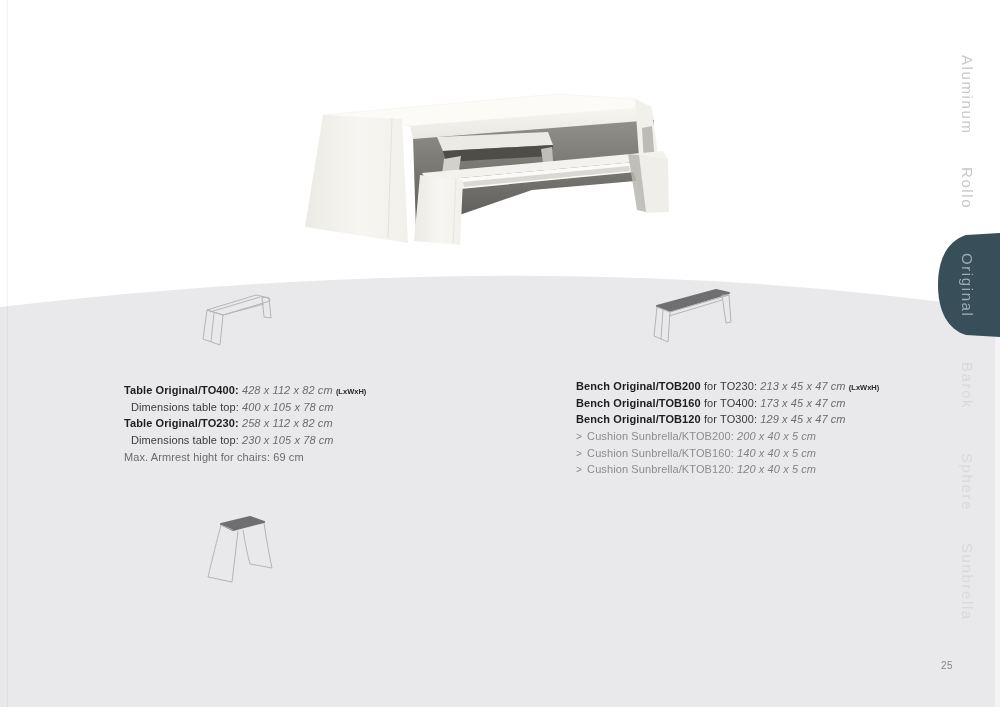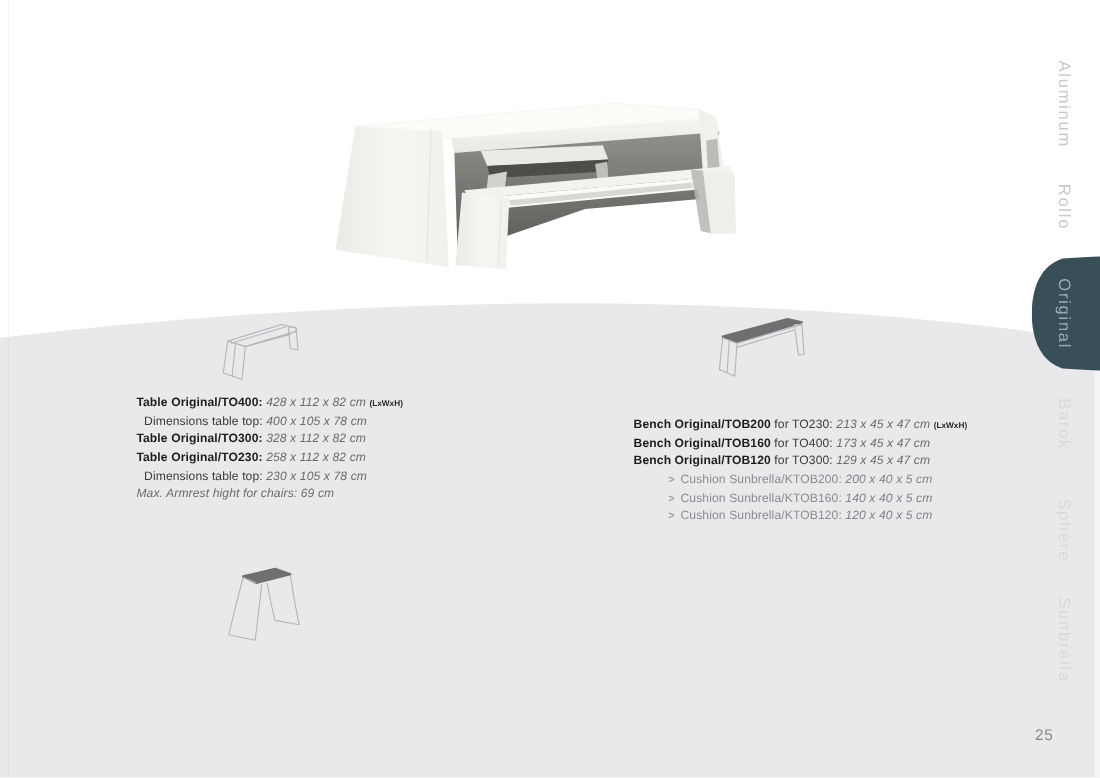--- a/index.html
+++ b/index.html
@@ -19,40 +19,40 @@
   .edge-left{position:absolute;left:7px;top:0;width:1px;height:707px;background:rgba(0,0,0,0.045);}
   .edge-right{position:absolute;right:0;top:0;width:5px;height:707px;background:rgba(255,255,255,0.5);}
 
   
   .spec{position:absolute;font-size:11px;line-height:16.7px;color:#3a3a3c;letter-spacing:0.1px;white-space:nowrap;}
   .spec .b{font-weight:bold;color:#1d1d1f;}
   .spec .v{font-style:italic;color:#6b6b6e;}
   .spec .lwh{font-weight:bold;font-size:7.5px;color:#29292b;letter-spacing:0;}
   .row{height:16.7px;}
   .row.dim{padding-left:7px;}
-  .row.note{font-style:italic;color:#6b6b6e;}
-  .row.cushion{color:#8b8c90;text-align:center;}
+  .row.note{color:#6b6b6e;}
+  .row.cushion{color:#8b8c90;}
   .row.cushion .v{color:#818286;}
   .row.cushion .chev{font-size:10px;margin-right:2px;color:#8b8c90;}
   .row.boldpad{padding-left:3px;}
 
   
   .vlabel{
     position:absolute;left:952px;width:30px;
     writing-mode:vertical-rl;
     display:flex;align-items:center;justify-content:center;
     font-size:15px;letter-spacing:1.6px;user-select:none;
   }
   .vlabel.on-white{color:var(--inactive-white);}
   .vlabel.on-gray{color:var(--inactive-gray);}
   .tab-active{position:absolute;left:938px;top:233px;width:62px;height:104px;}
   .tab-active svg{position:absolute;left:0;top:0;}
   .tab-active .vlabel{left:14px;top:0;height:104px;color:var(--tab-text);}
 
-  .pagenum{position:absolute;left:941px;top:660px;font-size:14px;color:#87878b;letter-spacing:0.5px;}
+  .pagenum{position:absolute;left:941px;top:660px;font-size:10px;color:#87878b;letter-spacing:0.5px;}
 
   .icon{position:absolute;}
   .render{position:absolute;left:280px;top:80px;width:430px;height:170px;}
 </style>
 </head>
 <body>
 
 <div class="page">
 
   <svg class="bg-arc" viewBox="0 0 1000 707" aria-hidden="true">
@@ -135,33 +135,29 @@
         <path d="M8,67 L32,72"></path>
         <path d="M32,72 C34,55 36,38 38,21"></path>
         <path d="M64,13 C66,27 69,44 72,58"></path>
         <path d="M72,58 L50,54"></path>
         <path d="M50,54 C47,43 45,32 43,20"></path>
         <path d="M21,15 L33,20"></path>
       </g>
     </g>
   </svg>
 
-  <div class="spec" style="left:124px;top:358px">
+  <div class="spec" style="left:124px;top:382px">
     <div class="row">
       <span class="b">Table Original/TO400:</span>
       <span class="v">428 x 112 x 82 cm</span>
       <span class="lwh">(LxWxH)</span>
     </div>
     <div class="row dim">
       <span>Dimensions table top:</span>
       <span class="v">400 x 105 x 78 cm</span>
-    </div>
-    <div class="row">
-      <span class="b">Table Original/TO300:</span>
-      <span class="v">328 x 112 x 82 cm</span>
     </div>
     <div class="row">
       <span class="b">Table Original/TO230:</span>
       <span class="v">258 x 112 x 82 cm</span>
     </div>
     <div class="row dim">
       <span>Dimensions table top:</span>
       <span class="v">230 x 105 x 78 cm</span>
     </div>
     <div class="row note">Max. Armrest hight for chairs: 69 cm</div>

